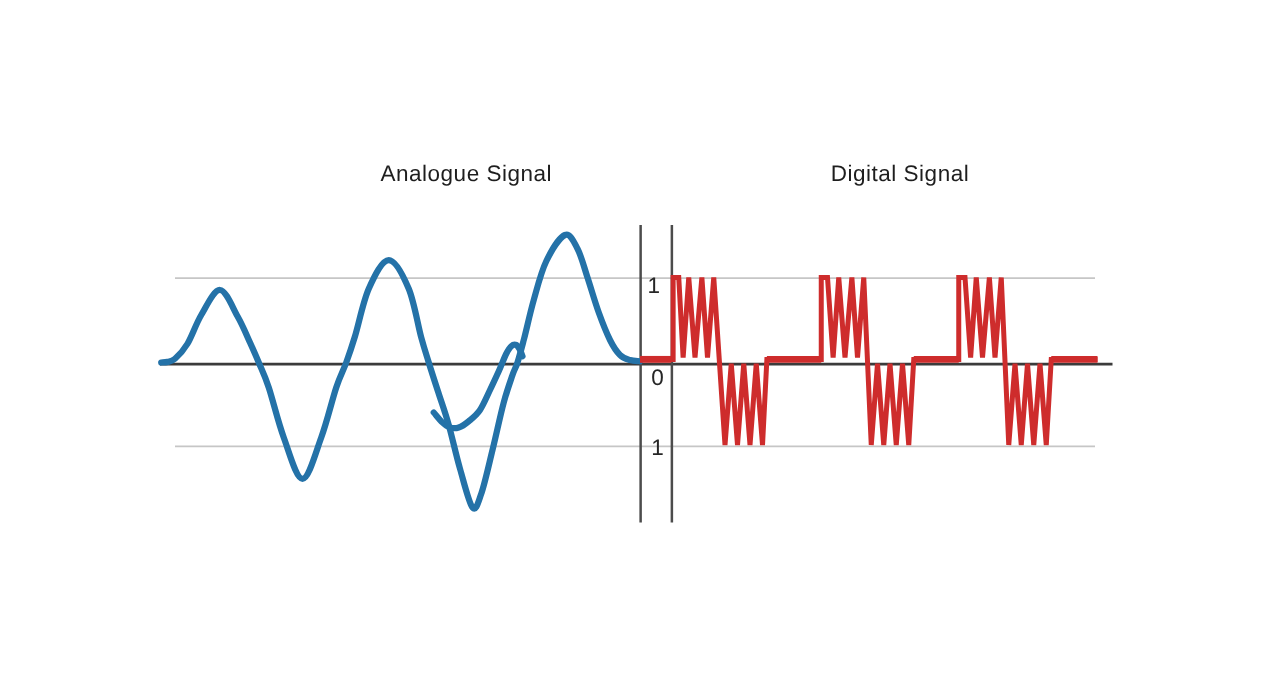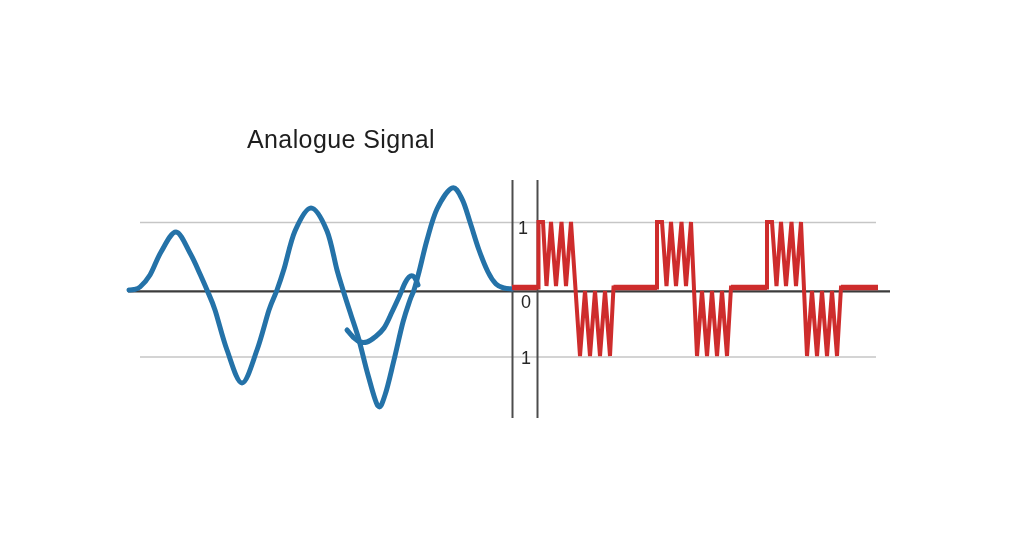--- a/index.html
+++ b/index.html
@@ -6,25 +6,26 @@
   .stage{
     position:relative;
     width:1024px;height:559px;
     background:#ffffff;
     overflow:hidden;
     font-family:"Liberation Sans", sans-serif;
   }
   .fig-title{
     position:absolute;
     transform:translate(-50%,-50%);
-    font-size:25px;
+    font-size:18px;
     font-weight:400;
     color:#1e1e1e;
     letter-spacing:0.4px;
     white-space:nowrap;
+    margin-left:32px;
   }
   .fig-title.analogue{left:341px;top:139px;}
   .fig-title.digital{left:688px;top:139px;}
   .level-label{
     position:absolute;
     transform:translate(-50%,-50%);
     font-size:18px;
     color:#262626;
     line-height:1;
   }
@@ -33,20 +34,21 @@
   .level-label.bottom{left:526px;top:358px;}
   svg.chart{position:absolute;left:0;top:0;}
 </style>
 </head>
 <body>
 
 <div class="stage">
 
   <div class="fig-title analogue">Analogue Signal</div>
 
+  <div class="fig-title digital">Digital Signal</div>
 
   <svg id="chart-svg" class="chart" width="1024" height="559" viewBox="0 0 1024 559">
       <line x1="140" y1="222.5" x2="876" y2="222.5" stroke="#c6c6c6" stroke-width="1.4"></line>
       <line x1="140" y1="357" x2="876" y2="357" stroke="#c6c6c6" stroke-width="1.4"></line>
       <line x1="128" y1="291.3" x2="890" y2="291.3" stroke="#3b3b3b" stroke-width="2.2"></line>
       <line x1="512.5" y1="180" x2="512.5" y2="418" stroke="#4c4c4c" stroke-width="2"></line>
       <line x1="537.5" y1="180" x2="537.5" y2="418" stroke="#4c4c4c" stroke-width="2"></line>
       <path d="M 347 330 C 348.2 331.3, 351.8 336.0, 354 338 C 356.2 340.0, 357.8 341.3, 360 342 C 362.2 342.7, 364.5 342.8, 367 342 C 369.5 341.2, 372.2 339.3, 375 337 C 377.8 334.7, 381.2 332.2, 384 328 C 386.8 323.8, 389.5 317.2, 392 312 C 394.5 306.8, 396.8 301.8, 399 297 C 401.2 292.2, 403.3 286.3, 405 283 C 406.7 279.7, 407.7 278.2, 409 277 C 410.3 275.8, 411.8 275.5, 413 276 C 414.2 276.5, 415.2 278.5, 416 280 C 416.8 281.5, 417.7 284.2, 418 285" fill="none" stroke="#2472a8" stroke-width="5" stroke-linejoin="round" stroke-linecap="round"></path>
       <path d="M 129 290 C 129.8 289.9, 132.2 290.0, 134 289.5 C 135.8 289.0, 137.3 289.4, 140 287 C 142.7 284.6, 146.5 280.8, 150 275 C 153.5 269.2, 156.7 259.2, 161 252 C 165.3 244.8, 171.2 231.8, 176 232 C 180.8 232.2, 186.0 246.0, 190 253 C 194.0 260.0, 197.2 267.8, 200 274 C 202.8 280.2, 204.5 284.0, 207 290 C 209.5 296.0, 211.7 300.0, 215 310 C 218.3 320.0, 222.5 337.8, 227 350 C 231.5 362.2, 237.0 383.0, 242 383 C 247.0 383.0, 252.5 362.2, 257 350 C 261.5 337.8, 265.7 320.0, 269 310 C 272.3 300.0, 274.5 296.8, 277 290 C 279.5 283.2, 281.0 278.8, 284 269 C 287.0 259.2, 290.5 241.2, 295 231 C 299.5 220.8, 305.7 208.0, 311 208 C 316.3 208.0, 322.7 220.7, 327 231 C 331.3 241.3, 334.3 260.2, 337 270 C 339.7 279.8, 340.7 282.5, 343 290 C 345.3 297.5, 348.3 306.7, 351 315 C 353.7 323.3, 356.2 330.0, 359 340 C 361.8 350.0, 364.8 364.0, 368 375 C 371.2 386.0, 375.2 402.7, 378 406 C 380.8 409.3, 382.3 402.7, 385 395 C 387.7 387.3, 391.0 372.2, 394 360 C 397.0 347.8, 400.3 332.0, 403 322 C 405.7 312.0, 408.2 305.3, 410 300 C 411.8 294.7, 412.5 294.7, 414 290 C 415.5 285.3, 416.8 280.3, 419 272 C 421.2 263.7, 424.0 250.5, 427 240 C 430.0 229.5, 432.8 217.7, 437 209 C 441.2 200.3, 447.8 189.7, 452 188 C 456.2 186.3, 459.0 193.3, 462 199 C 465.0 204.7, 467.2 213.5, 470 222 C 472.8 230.5, 476.0 241.7, 479 250 C 482.0 258.3, 485.2 266.3, 488 272 C 490.8 277.7, 493.3 281.3, 496 284 C 498.7 286.7, 501.3 287.2, 504 288 C 506.7 288.8, 510.7 288.8, 512 289" fill="none" stroke="#2472a8" stroke-width="5" stroke-linejoin="round" stroke-linecap="round"></path>
       <path d="M 512 287.5 L 538.5 287.5 L 538.5 222 L 543 222 L 546.5 286 L 551 222 L 556 286 L 561.5 222 L 566 286 L 571 222 L 580 356 L 585 291 L 590 356 L 595 291 L 600 356 L 605 291 L 610 356 L 613.5 287.5 L 657 287.5 L 657 222 L 662 222 L 666.5 286 L 671 222 L 676 286 L 681.5 222 L 686 286 L 691 222 L 697 356 L 702 291 L 707 356 L 712 291 L 717 356 L 722 291 L 727 356 L 731 287.5 L 767 287.5 L 767 222 L 772 222 L 776.5 286 L 781 222 L 786 286 L 791.5 222 L 796 286 L 801 222 L 807 356 L 812 291 L 817 356 L 822 291 L 827 356 L 832 291 L 837 356 L 841 287.5 L 878 287.5" fill="none" stroke="#ce2c2c" stroke-width="4" stroke-linejoin="miter" stroke-linecap="butt"></path>

